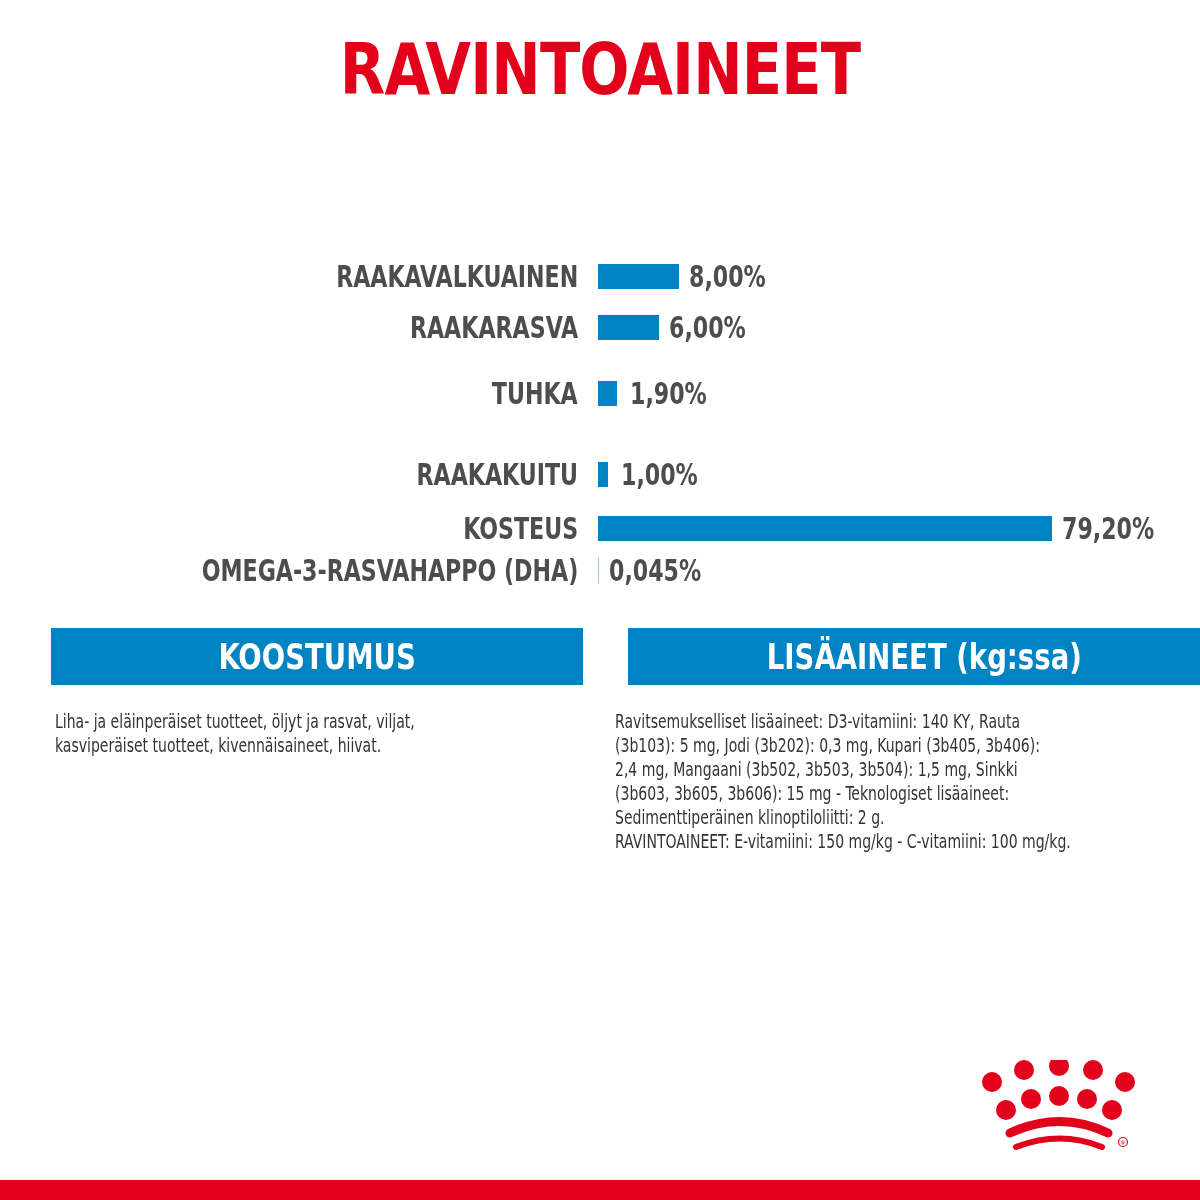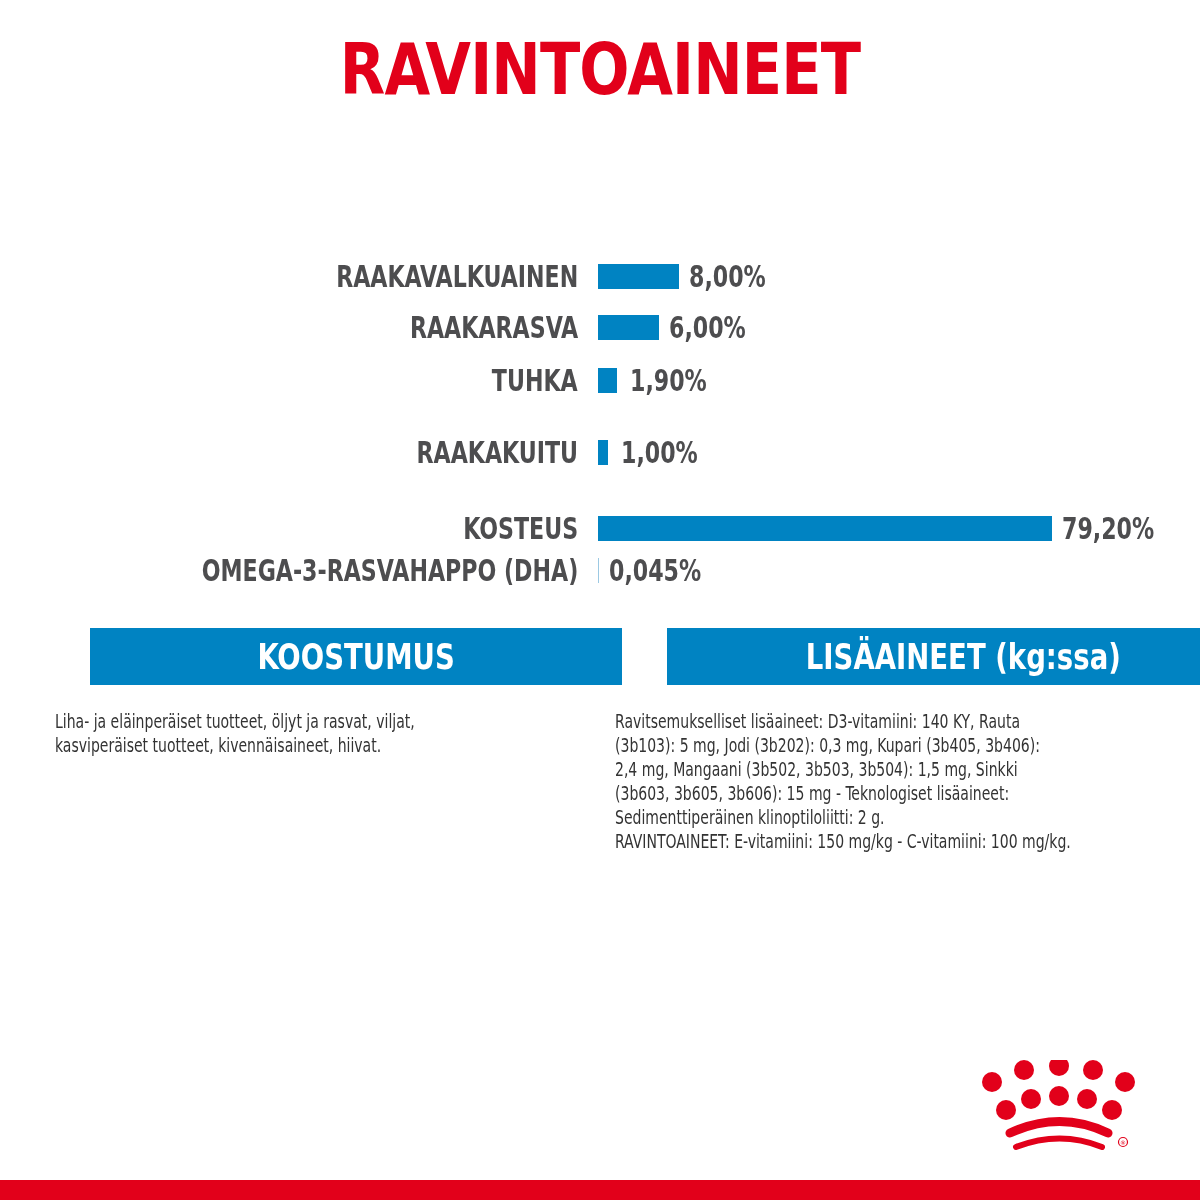--- a/index.html
+++ b/index.html
@@ -13,21 +13,21 @@
   .row { position:absolute; left:0; width:1200px; height:40px; }
   .row .label { position:absolute; right:622px; top:0; height:40px; line-height:40px;
                 color:#4d4d4f; font-weight:bold; font-size:30px; white-space:nowrap;
                 transform:scaleX(0.82); transform-origin:right center; }
   .row .bar { position:absolute; left:598px; top:7px; height:25px; background:#0083c2; }
   .row .value { position:absolute; top:0; height:40px; line-height:40px;
                 color:#4d4d4f; font-weight:bold; font-size:30px; white-space:nowrap;
                 transform:scaleX(0.82); transform-origin:left center; }
   .section-header { position:absolute; top:628px; height:57px; background:#0083c2;
                     color:#fff; font-weight:bold; font-size:36px; text-align:center;
-                    line-height:57px;margin-left:39px; }
+                    line-height:57px; }
   .section-header span { display:inline-block; transform:scaleX(0.85); }
   .section-text { position:absolute; color:#333; font-size:19px; line-height:24px;
                   transform:scaleX(0.82); transform-origin:left top; }
   .logo { position:absolute; left:980px; top:1060px; width:180px; height:100px; }
   .bottom-band { position:absolute; left:0; top:1180px; width:1200px; height:20px; background:#e2001a; }
 </style>
 </head>
 <body>
 
 <div class="title">RAVINTOAINEET</div>
@@ -36,26 +36,26 @@
   <div class="row" style="top:257px">
     <div class="label">RAAKAVALKUAINEN</div>
     <div class="bar" style="width:81px"></div>
     <div class="value" style="left:689px">8,00%</div>
   </div>
   <div class="row" style="top:308px">
     <div class="label">RAAKARASVA</div>
     <div class="bar" style="width:61px"></div>
     <div class="value" style="left:669px">6,00%</div>
   </div>
-  <div class="row" style="top:361px">
+  <div class="row" style="top:374px">
     <div class="label">TUHKA</div>
     <div class="bar" style="width:19px"></div>
     <div class="value" style="left:630px">1,90%</div>
   </div>
-  <div class="row" style="top:433px">
+  <div class="row" style="top:455px">
     <div class="label">RAAKAKUITU</div>
     <div class="bar" style="width:10px"></div>
     <div class="value" style="left:621px">1,00%</div>
   </div>
   <div class="row" style="top:509px">
     <div class="label">KOSTEUS</div>
     <div class="bar" style="width:454px"></div>
     <div class="value" style="left:1062px">79,20%</div>
   </div>
   <div class="row" style="top:551px">

